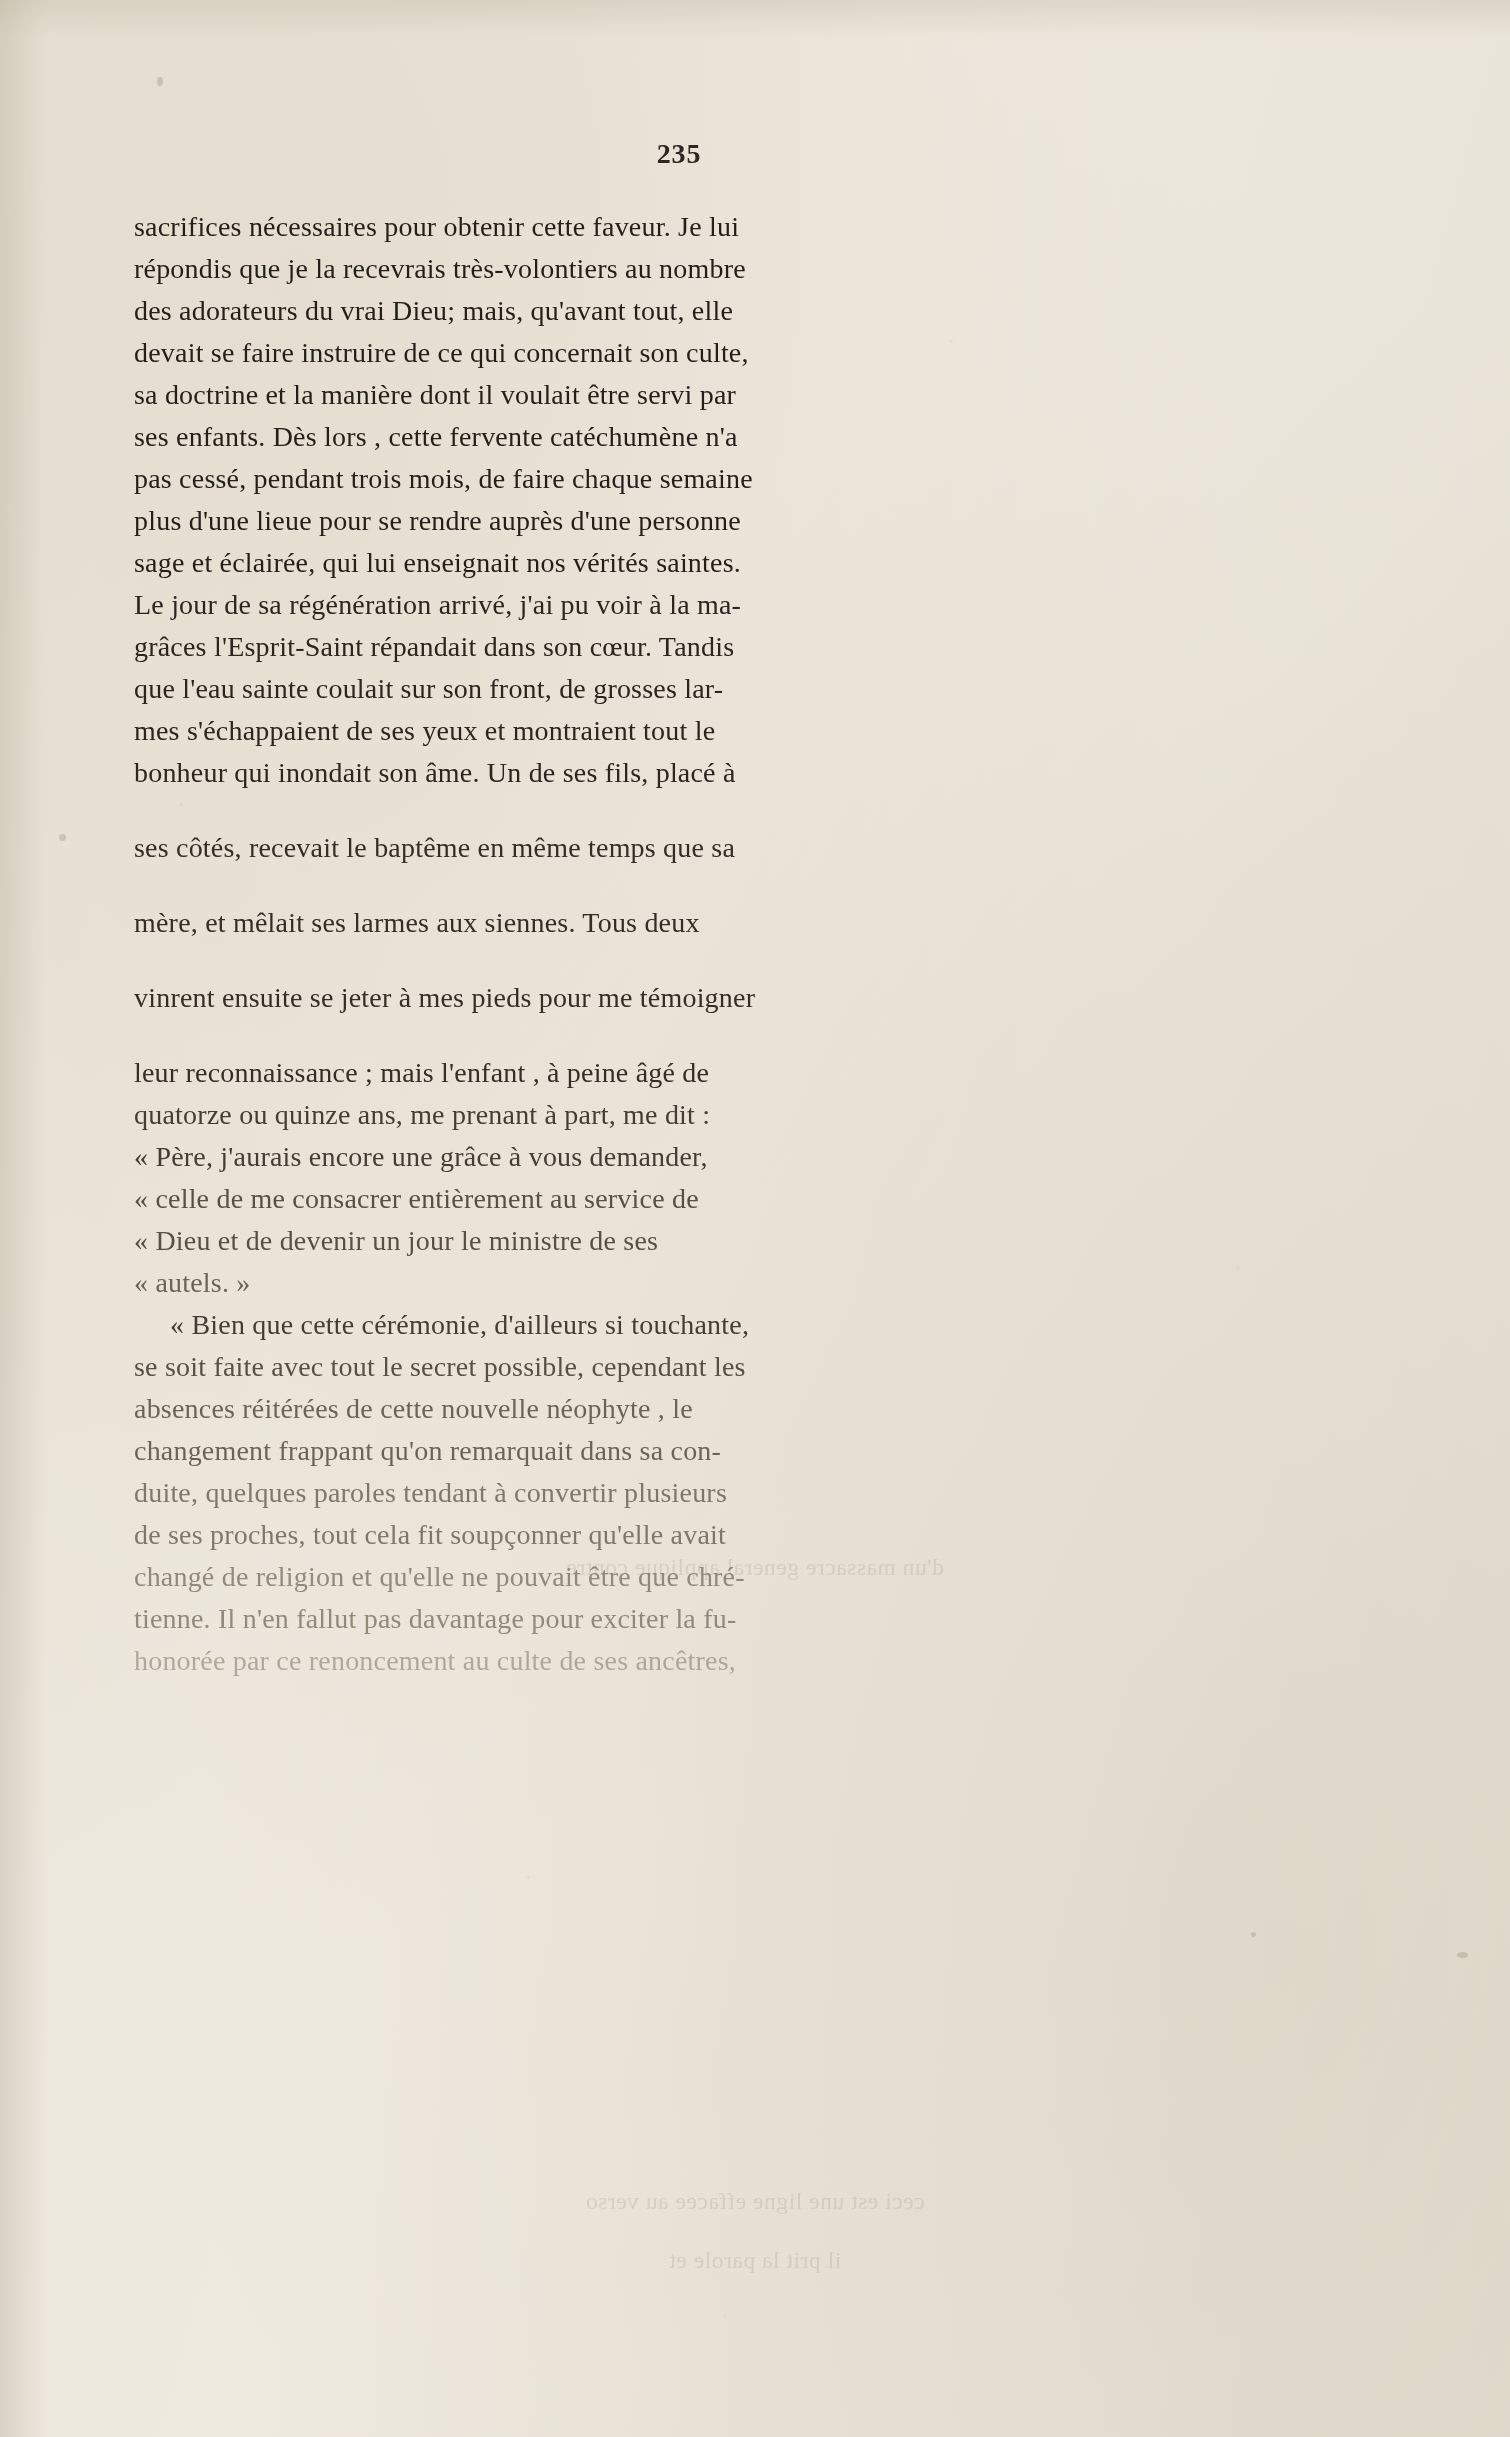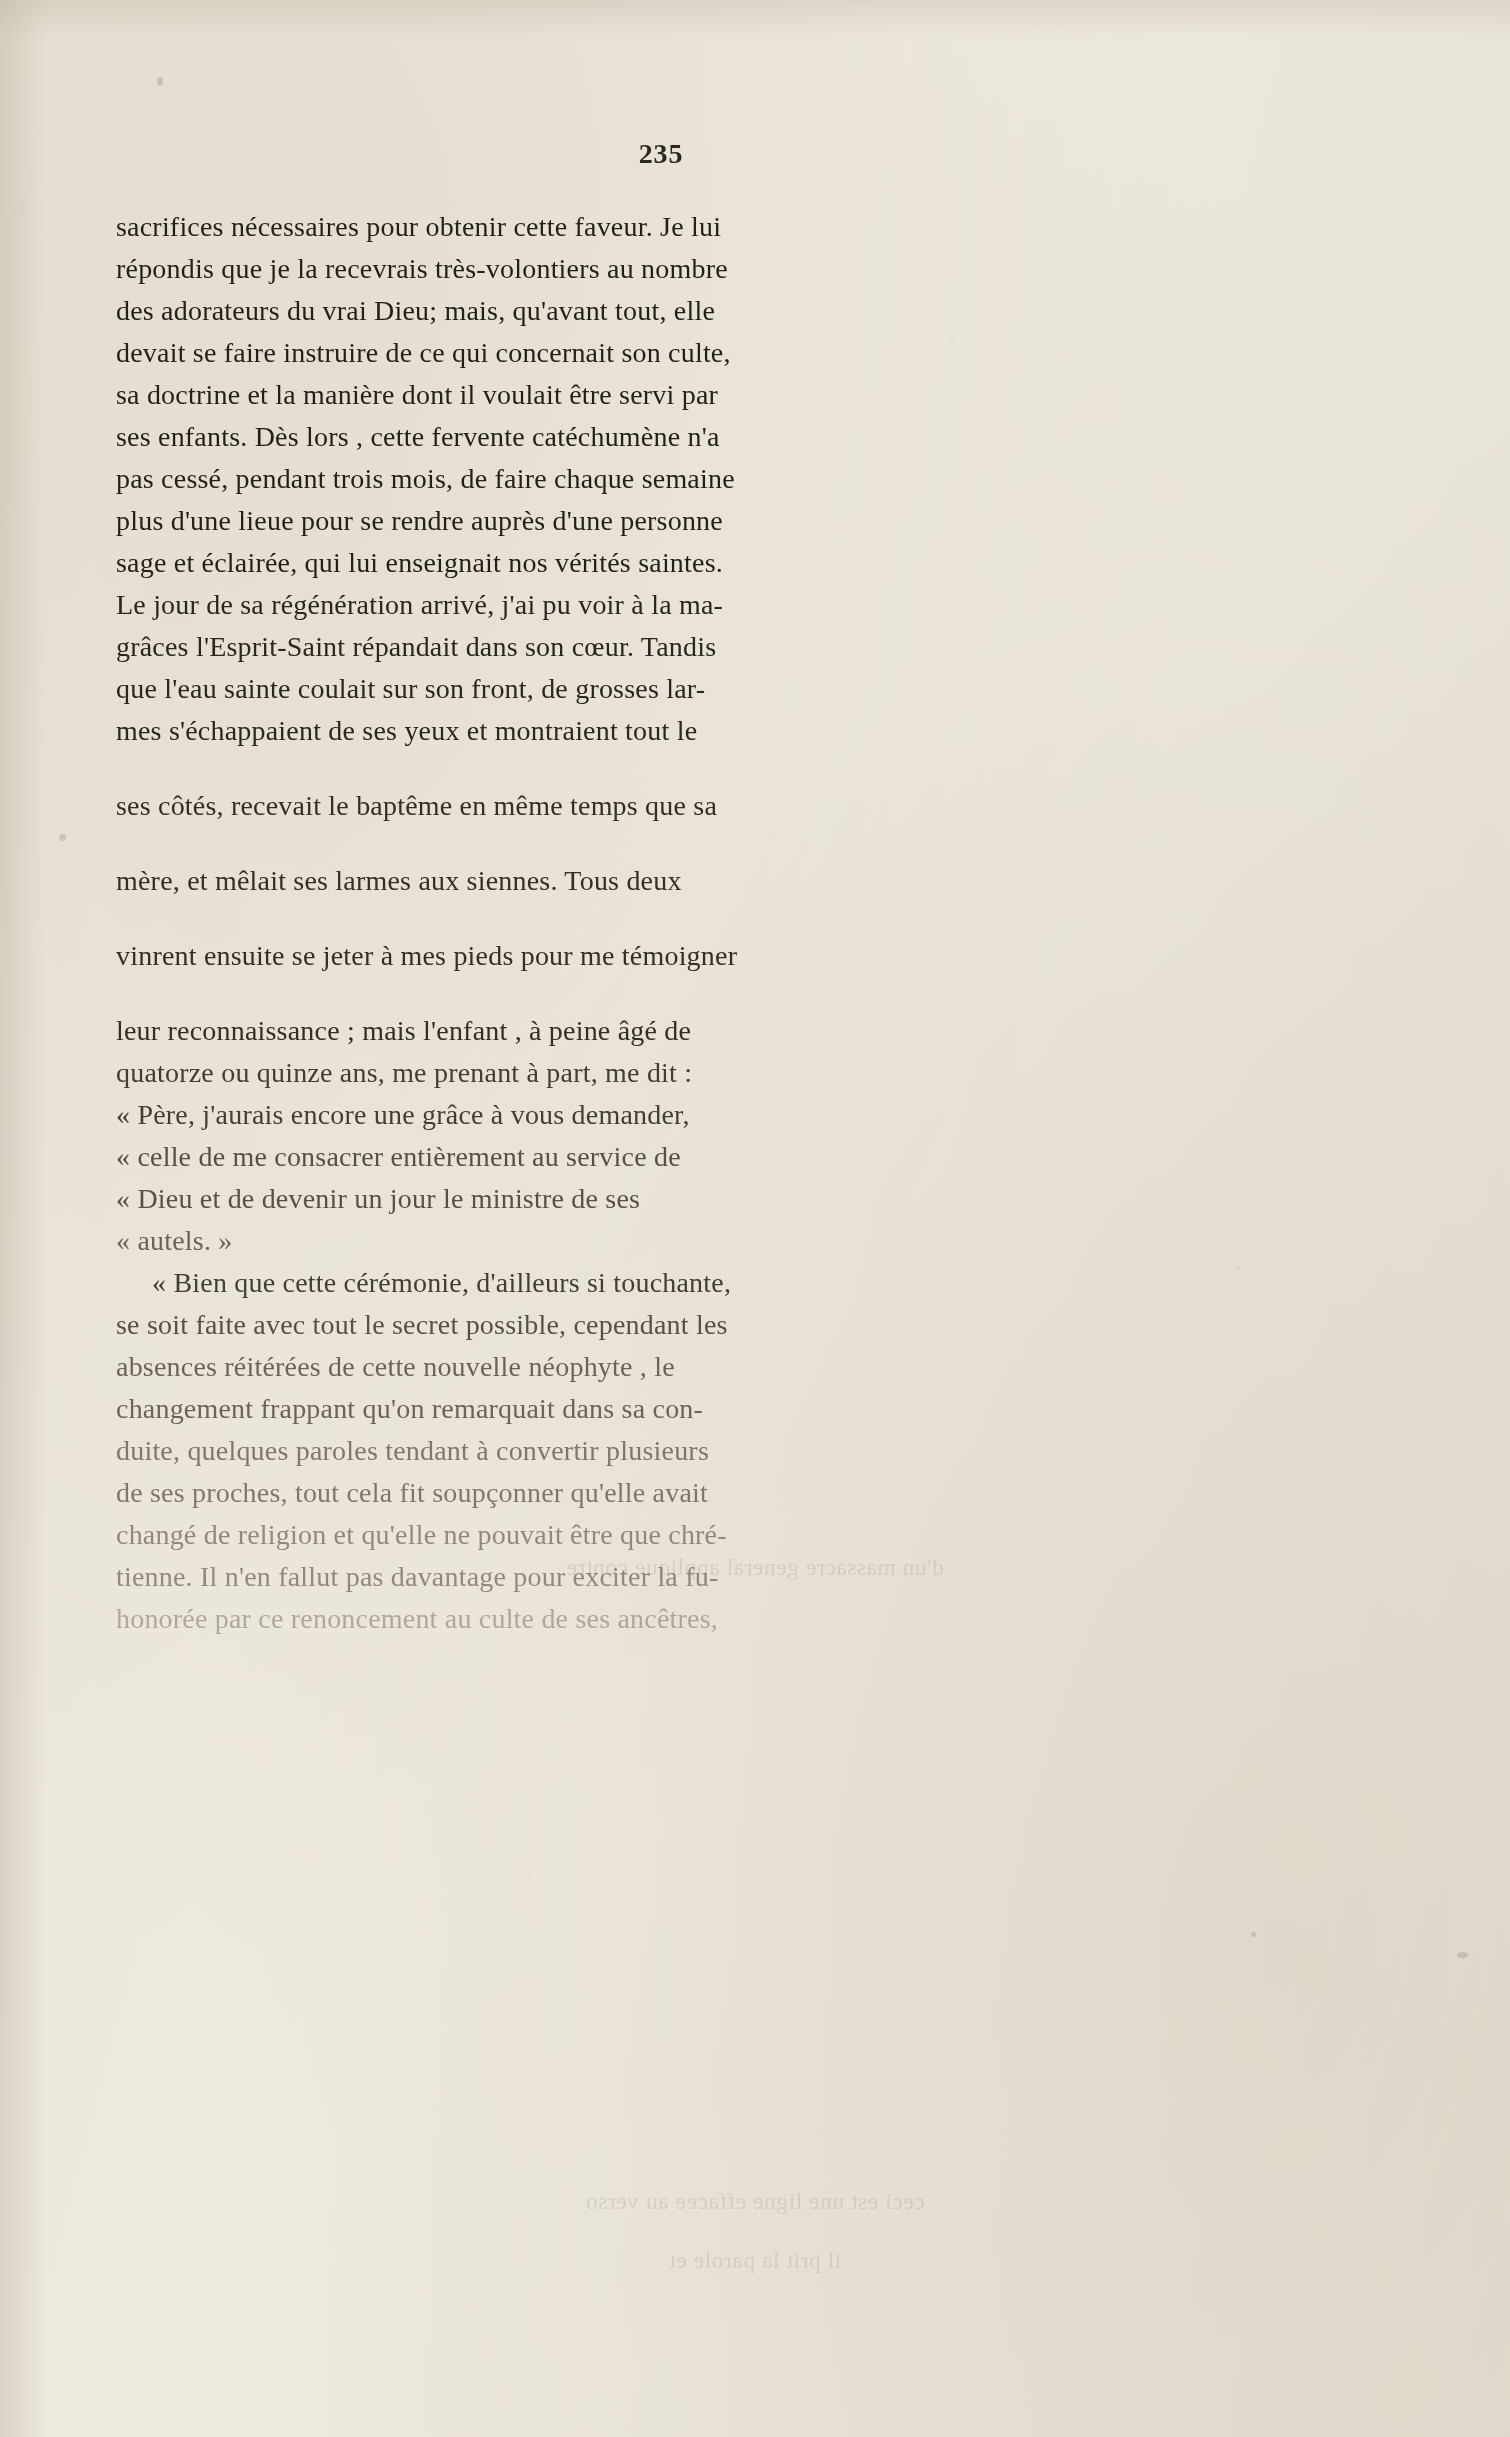--- a/index.html
+++ b/index.html
@@ -51,21 +51,21 @@
     pointer-events: none;
     white-space: nowrap;
     overflow: hidden;
   }
   .bleed.b1 { top: 1554px; }
   .bleed.b2 { top: 2188px; }
   .bleed.b3 { top: 2247px; }
 
   .content {
     position: absolute;
-    left: 116px;
+    left: 134px;
     top: 0;
     width: 1090px;
     height: 100%;
   }
 
   .folio {
     position: absolute;
     top: 138px;
     left: 0;
     width: 1090px;
@@ -154,20 +154,21 @@
       <span class="line f0">devait se  faire instruire de ce qui concernait son culte,</span>
       <span class="line f0">sa  doctrine et la manière dont il voulait être  servi par</span>
       <span class="line f0">ses enfants. Dès lors ,  cette  fervente  catéchumène  n'a</span>
       <span class="line f0">pas cessé,  pendant trois mois, de faire chaque semaine</span>
       <span class="line f0">plus d'une lieue pour se rendre auprès d'une  personne</span>
       <span class="line f0">sage et éclairée, qui  lui  enseignait nos vérités saintes.</span>
       <span class="line f1">Le jour de sa régénération arrivé,  j'ai pu voir à la ma-</span>
       <span class="line f1">grâces l'Esprit-Saint répandait dans son  cœur.  Tandis</span>
       <span class="line f1">que l'eau  sainte  coulait sur son  front,  de grosses lar-</span>
       <span class="line f1">mes s'échappaient  de ses  yeux  et  montraient  tout le</span>
+      <span class="line f1">bonheur qui inondait son âme. Un  de ses fils,  placé à</span>
       <span class="line f2">ses côtés,  recevait le baptême en même temps que  sa</span>
       <span class="line f2">mère, et mêlait ses  larmes  aux  siennes.  Tous  deux</span>
       <span class="line f2">vinrent ensuite se jeter à mes pieds pour me témoigner</span>
       <span class="line f2">leur reconnaissance ;  mais  l'enfant ,  à  peine  âgé  de</span>
       <span class="line f3">quatorze ou  quinze  ans,  me prenant à part, me dit :</span>
       <span class="line f3">« Père,  j'aurais  encore  une  grâce  à vous  demander,</span>
       <span class="line f4">« celle  de  me  consacrer  entièrement  au  service  de</span>
       <span class="line f4">« Dieu  et  de  devenir  un  jour  le  ministre  de  ses</span>
       <span class="line f5">« autels.  »</span>
       <span class="line f3 ind">« Bien que cette cérémonie,  d'ailleurs  si touchante,</span>

